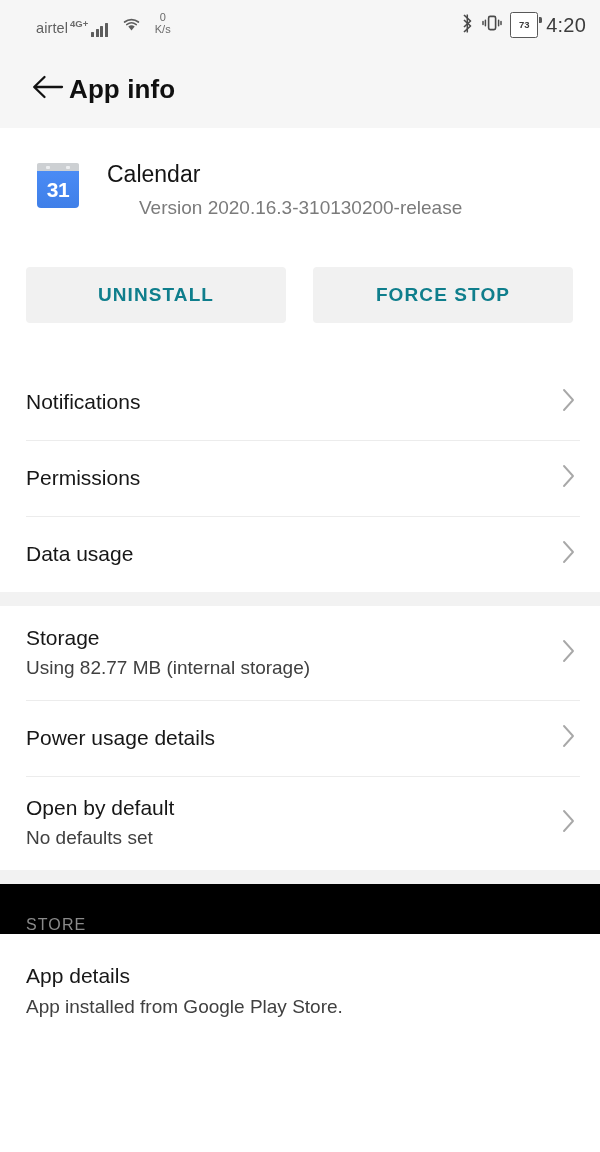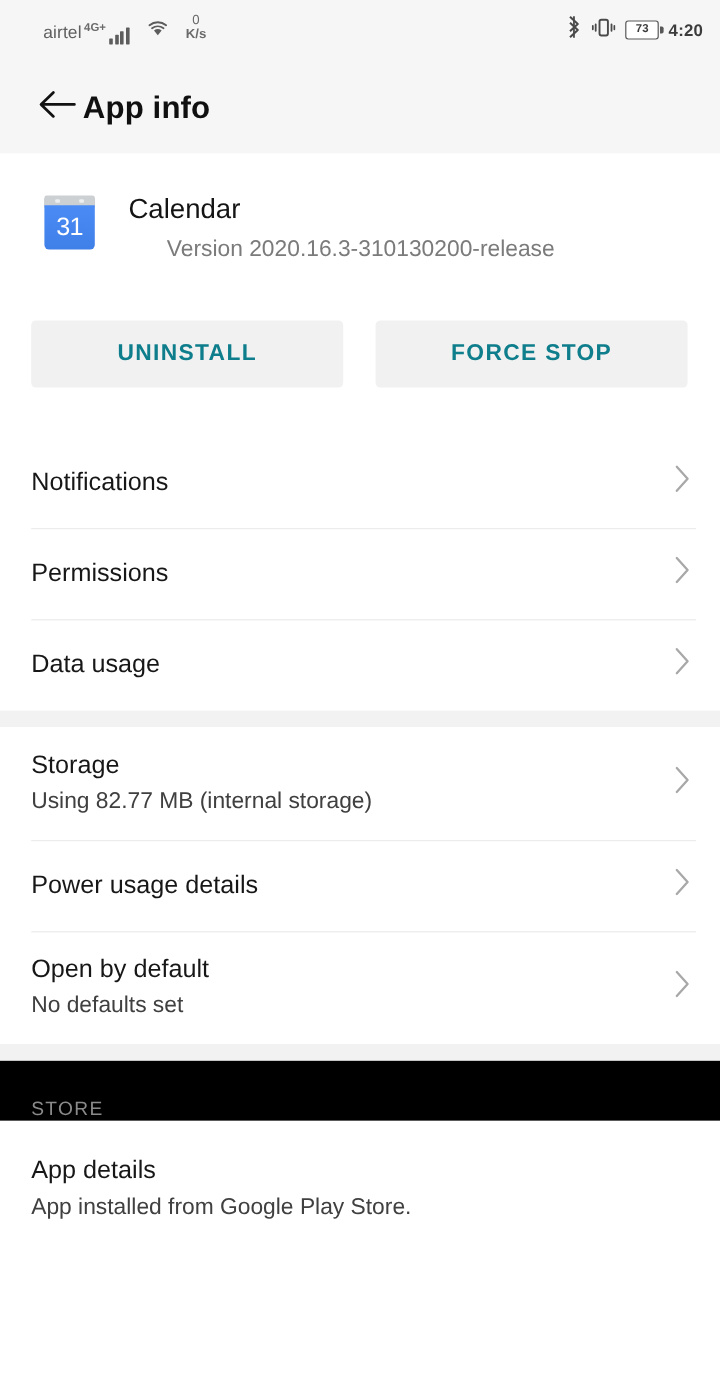--- a/index.html
+++ b/index.html
@@ -32,37 +32,37 @@
   .sig i:nth-child(1){height:5px;}
   .sig i:nth-child(2){height:8px;}
   .sig i:nth-child(3){height:11px;}
   .sig i:nth-child(4){height:14px;}
   .wifi{ margin-left:7px; position:relative; top:-1px;}
   .kbs{
     margin-left:10px; text-align:center; color:#6a6a6a;
     line-height:1.05; position:relative; top:-1px;
   }
   .kbs .n{ font-size:11px; display:block; }
-  .kbs .u{ font-size:11px; display:block;font-weight:bold; }
+  .kbs .u{ font-size:11px; display:block; }
 
   .sb-right{
     position:absolute; right:14px; top:0; height:50px;
     display:flex; align-items:center; gap:8px;
   }
   .batt{
-    width:28px; height:16px; border:1.6px solid #585858; border-radius:2.5px;
+    width:28px; height:26px; border:1.6px solid #585858; border-radius:2.5px;
     display:flex; align-items:center; justify-content:center;
     position:relative; background:#fff;
   }
   .batt::after{
     content:""; position:absolute; right:-4.5px; top:3.5px;
     width:3px; height:6px; background:#585858; border-radius:0 1.5px 1.5px 0;
   }
   .batt span{ font-size:9.5px; color:#3a3a3a; font-weight:bold; line-height:1;}
-  .clock{ font-size:14px; color:#3c3c3c; letter-spacing:.2px;font-weight:bold;}
+  .clock{ font-size:20px; color:#3c3c3c; letter-spacing:.2px;}
 
   
   .appbar{
     height:78px; background:#f6f6f6;
     display:flex; align-items:center; padding:0 0 0 27px;
   }
   .back{ width:42px; height:42px; display:flex; align-items:center; justify-content:center; cursor:pointer;}
   .title{ font-size:26px; color:#101010; font-weight:bold; letter-spacing:.1px;}
 
   
@@ -78,21 +78,21 @@
     background:#eceef0; border-radius:1px;
   }
   .cal-top::before{ left:9px;}
   .cal-top::after{ right:9px;}
   .cal-body{
     position:absolute; left:2px; top:8px; width:42px; height:37px;
     background:#4285f4; border-radius:0 0 4px 4px;
     display:flex; align-items:center; justify-content:center;
     background:linear-gradient(180deg,#4a8bf5 0%,#3f7fe8 100%);
   }
-  .cal-body span{ color:#fff; font-size:21px; font-weight:normal; letter-spacing:-.5px; line-height:1;}
+  .cal-body span{ color:#fff; font-size:21px; font-weight:bold; letter-spacing:-.5px; line-height:1;}
   .app-meta{ margin-left:26px; padding-top:2px;}
   .app-name{ font-size:23px; color:#141414; line-height:1.25;}
   .app-ver{ font-size:19px; color:#7b7b7b; margin-top:7px; line-height:1.25;margin-left:32px;}
 
   
   .actions{ display:flex; gap:27px; padding:47px 27px 0 26px;}
   .btn{
     flex:1; height:56px; background:#f1f1f1; border:none; border-radius:4px;
     color:#0f7e8c; font-size:19px; font-weight:bold; letter-spacing:1.1px;
     font-family:"Liberation Sans", sans-serif; cursor:pointer;

